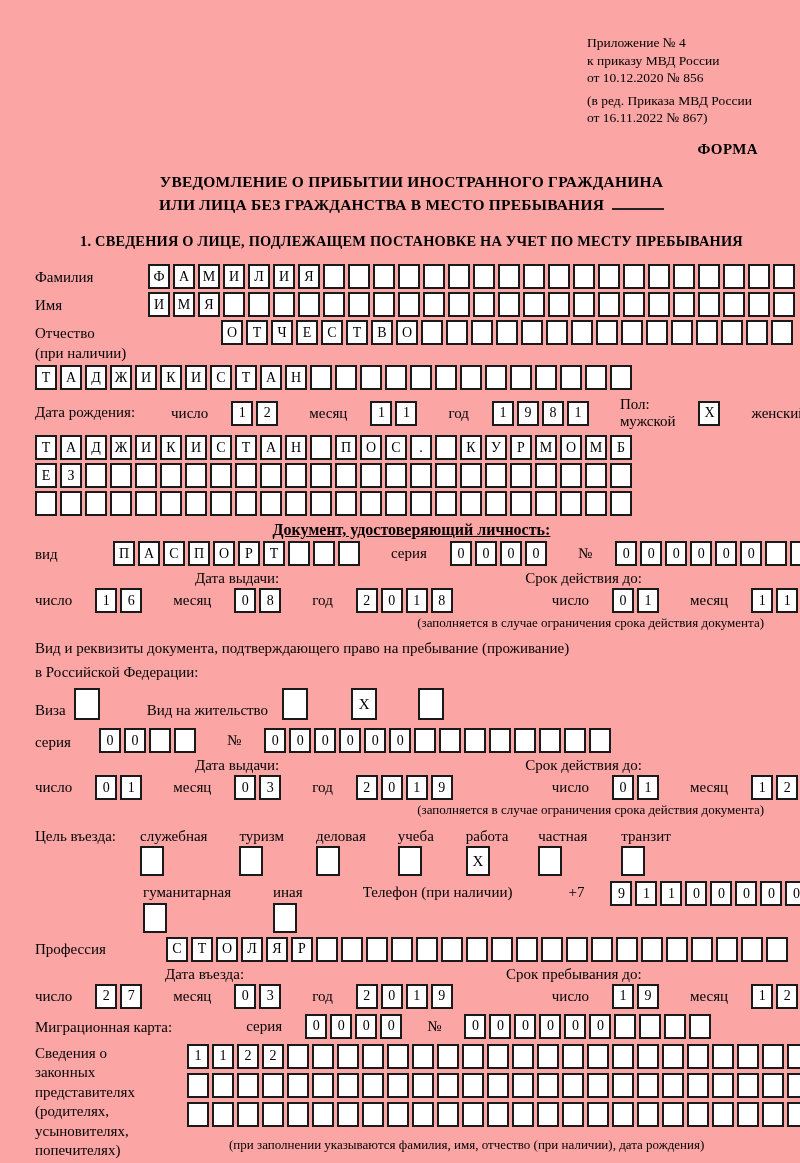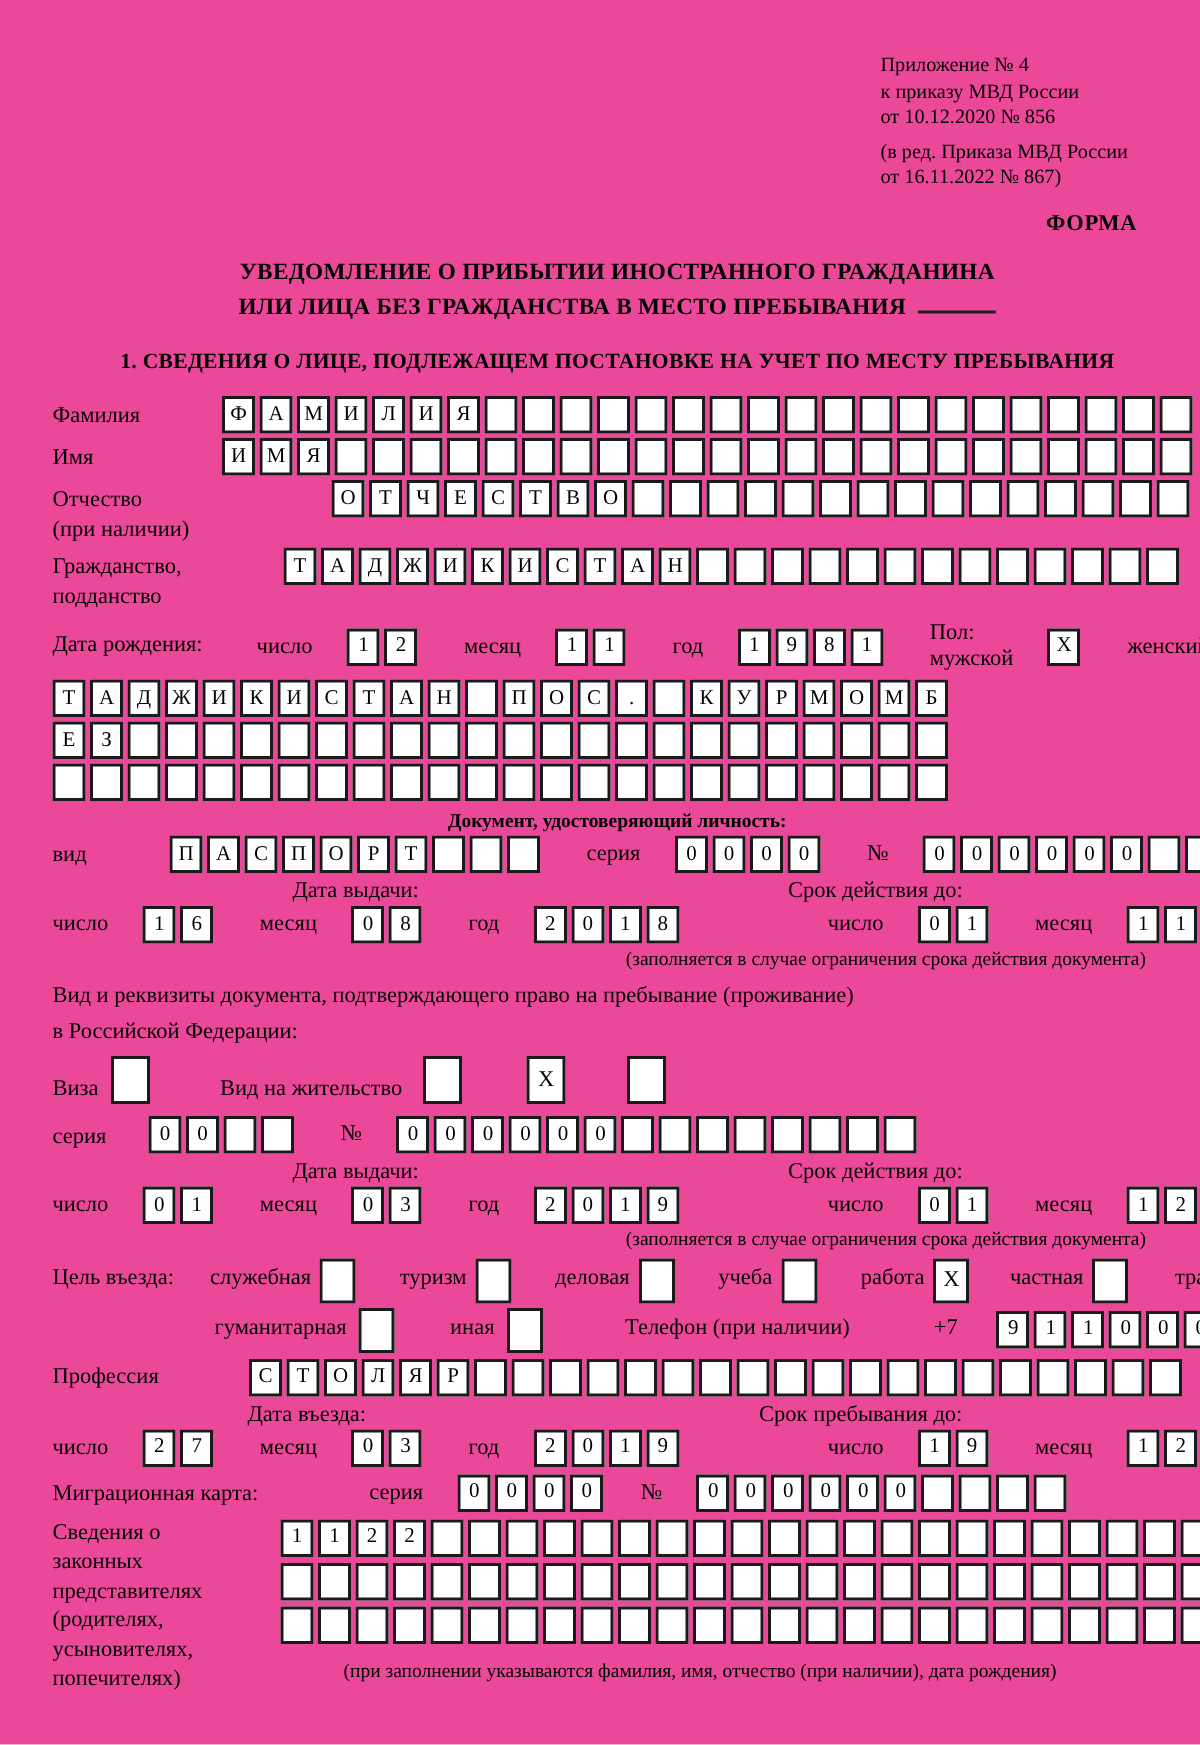--- a/index.html
+++ b/index.html
@@ -1,18 +1,18 @@
 <!DOCTYPE html>
 <html><head>
 <meta charset="utf-8">
 <style>
   html,body{margin:0;padding:0;background:#fff;}
   .page{
     width:800px;height:1163px;box-sizing:border-box;overflow:hidden;
-    background:#ec4899;color:#000;
+    background:#fca5a5;color:#000;
     font-family:"Liberation Serif","DejaVu Serif",serif;
     padding:34px 12px 8px 35px;position:relative;
   }
   
   .meta{margin-left:552px;font-size:13.5px;line-height:1.3;}
   .meta .m2{margin-top:5px;}
   .forma{text-align:right;padding-right:30px;font-weight:bold;font-size:15px;margin-top:14px;letter-spacing:.4px;}
   .title{text-align:center;font-weight:bold;font-size:15.5px;line-height:1.5;margin-top:12px;letter-spacing:.2px;}
   .title .blank{display:inline-block;width:52px;border-bottom:2px solid #222;height:.9em;margin-left:8px;}
   .sec1{text-align:center;font-weight:bold;font-size:14.4px;margin-top:17px;letter-spacing:.2px;}
@@ -22,21 +22,21 @@
   .lbl{font-size:15px;line-height:1.3;flex-shrink:0;}
   .cells{display:flex;flex-wrap:nowrap;}
   .cell{box-sizing:border-box;flex:0 0 auto;width:22px;height:25px;border:2px solid #1a1a1a;
         margin-right:3px;display:flex;align-items:center;justify-content:center;
         font-size:14px;line-height:1;background:#fff;}
   .cells.big .cell{width:26px;height:32px;font-size:15px;}
   .cells.cb .cell{width:24px;height:30px;font-size:15px;}
   .dlbl{font-size:15px;margin:0 5px 0 10px;}
   .dlbl.first{margin-left:0;}
   .note{font-size:13px;line-height:1.25;}
-  .doc-head{text-align:center;font-weight:bold;font-size:13px;margin-top:2px;}
+  .doc-head{text-align:center;font-weight:bold;font-size:16px;margin-top:2px;text-decoration:underline;}
   .intro{font-size:15px;line-height:1.6;margin-top:5px;}
   .opt{display:flex;align-items:flex-end;}
   .opt .olabel{font-size:15px;text-align:center;line-height:1.35;}
   
   .r-surname{margin-top:14px;}
   .r-surname .lbl,.r-name .lbl{width:95px;padding-top:4px;}
   .r-name{margin-top:3px;}
   .r-patr{margin-top:3px;}
   .r-patr .lbl{width:168px;padding-top:4px;}
   .r-cit{margin-top:2px;}
@@ -48,21 +48,21 @@
   .bp-rows .cells{margin-bottom:3px;}
   .r-vid{margin-top:2px;}
   .r-vid .lbl{width:60px;padding-top:3px;}
   .date-heads{display:flex;font-size:15px;margin-top:4px;}
   .date-row{display:flex;margin-top:1px;}
   .note-right{text-align:right;padding-right:24px;margin-top:2px;}
   .r-visa{margin-top:4px;}
   .r-series2{margin-top:8px;}
   .r-series2 .lbl{padding-top:3px;}
   .r-goal{margin-top:4px;}
-  .r-goal .item,.r-goal2 .item{display:flex;align-items:flex-start;}
+  .r-goal .item,.r-goal2 .item{display:flex;align-items:flex-start;flex-direction:column;}
   .r-goal .item .lbl{margin:4px 6px 0 0;}
   .r-goal2{margin-top:3px;}
   .r-prof{margin-top:4px;}
   .r-prof .lbl{width:113px;padding-top:3px;}
   .r-mig{margin-top:5px;}
   .r-mig .lbl{padding-top:3px;}
   .r-rep{margin-top:5px;}
   .r-rep .lbl{width:134px;}
   .rep-rows .cells{margin-bottom:4px;}
   .rep-note{margin-left:42px;margin-top:10px;}
@@ -179,24 +179,20 @@
         <span class="cell"></span>
         <span class="cell"></span>
         <span class="cell"></span>
         <span class="cell"></span>
         <span class="cell"></span>
         <span class="cell"></span>
       </div>
   </div>
 
   <div class="row r-cit">
-    <div class="lbl">
-      <div>Гражданство,</div>
-      <div>подданство</div>
-    </div>
     <div class="cells">
         <span class="cell">Т</span>
         <span class="cell">А</span>
         <span class="cell">Д</span>
         <span class="cell">Ж</span>
         <span class="cell">И</span>
         <span class="cell">К</span>
         <span class="cell">И</span>
         <span class="cell">С</span>
         <span class="cell">Т</span>

